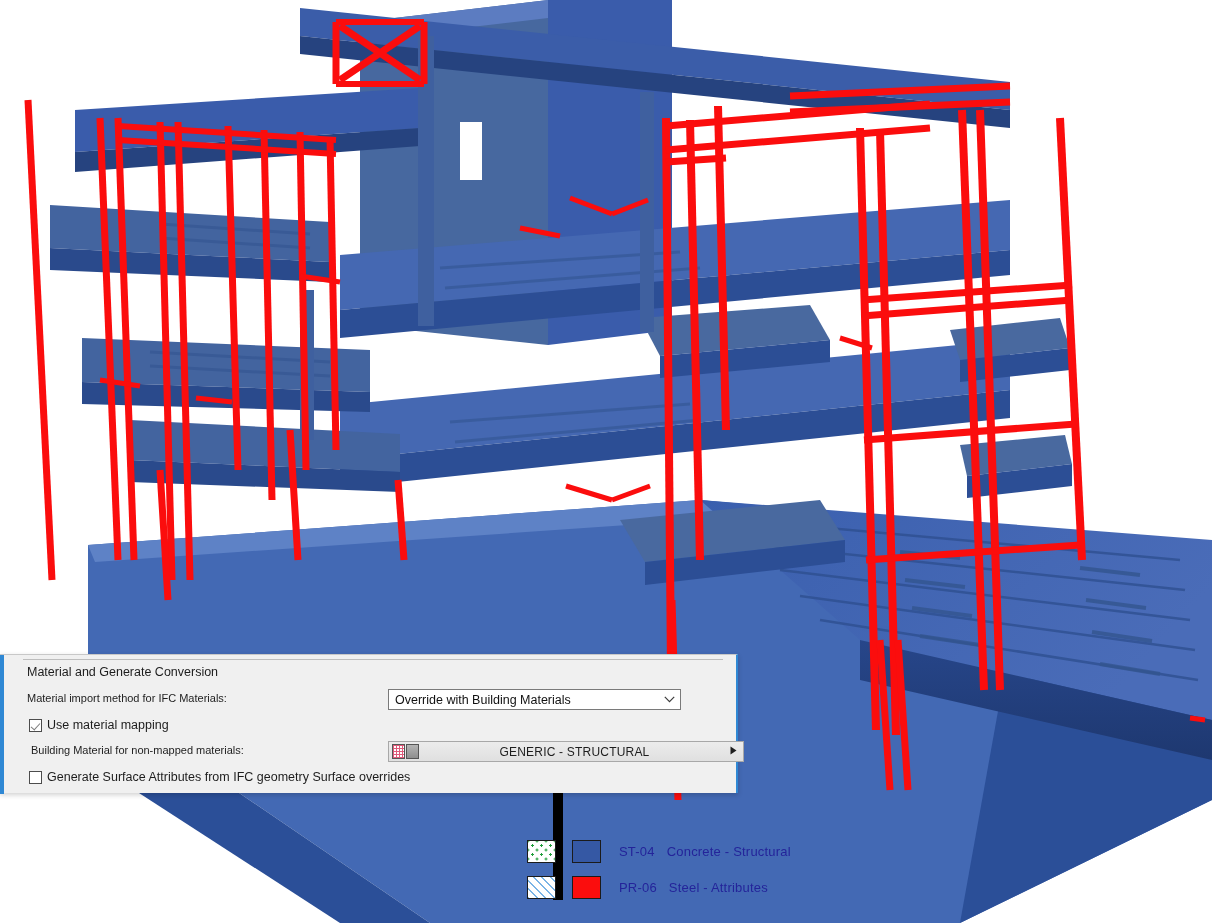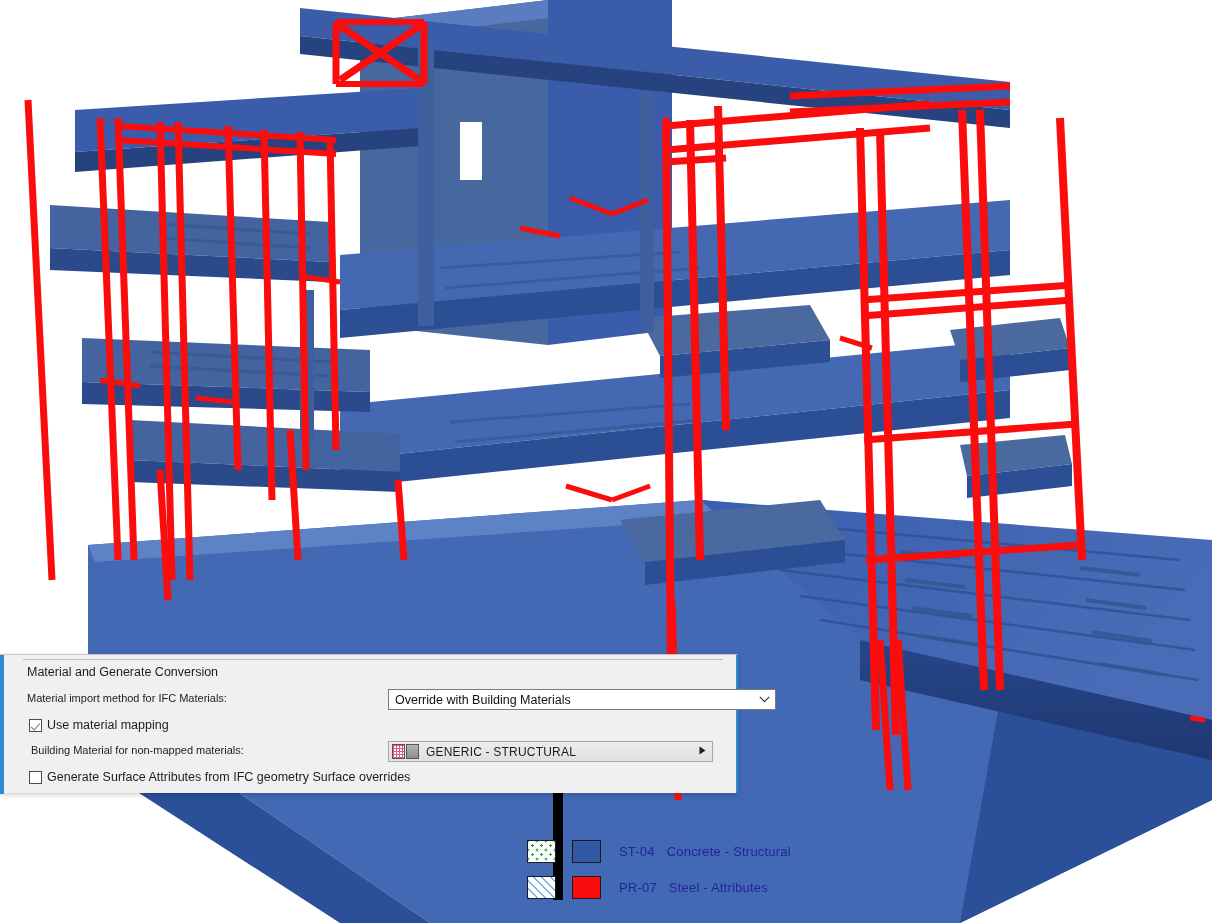--- a/index.html
+++ b/index.html
@@ -63,21 +63,21 @@
     color: #1d1d1d;
     white-space: nowrap;
   }
   #lbl-import-method { left: 27px; top: 692px; }
   #lbl-building-material { left: 31px; top: 744px; }
 
   
   #combo-import-method {
     position: absolute;
     left: 388px; top: 689px;
-    width: 388px; height: 21px;
+    width: 293px; height: 21px;
     background: #ffffff;
     border: 1px solid #7a7a7a;
     display: flex; align-items: center;
   }
   #combo-import-method .val {
     flex: 1;
     padding-left: 6px;
     font-size: 12.5px;
     color: #111111;
     white-space: nowrap;
@@ -126,24 +126,24 @@
     font-size: 12.5px;
     color: #1d1d1d;
     display: flex; align-items: center; justify-content: center;
     cursor: default;
   }
 
   
   #picker-building-material {
     position: absolute;
     left: 388px; top: 741px;
-    width: 325px; height: 21px;
+    width: 356px; height: 21px;
     background: linear-gradient(#ececec, #e0e0e0);
     border: 1px solid #a8a8a8;
-    display: flex; align-items: center;
+    display: flex; align-items: center; text-align: center;
   }
   #picker-building-material .swatches {
     display: flex; margin-left: 3px; flex: 0 0 auto;
   }
   .sw {
     width: 13px; height: 15px;
     border: 1px solid #555555;
   }
   .sw-hatch {
     background-color: #ffffff;
@@ -403,21 +403,21 @@
       <div class="lg-color" style="background:#3558a4"></div>
       <div class="lg-text">
         <span class="code">ST-04</span><span>Concrete - Structural</span>
       </div>
     </div>
     <div class="legend-row">
       <div class="lg-pat lg-pat-diag"></div>
       <div class="lg-gap"></div>
       <div class="lg-color" style="background:#fb0d0d"></div>
       <div class="lg-text">
-        <span class="code">PR-07</span><span>Steel - Attributes</span>
+        <span class="code">PR-06</span><span>Steel - Attributes</span>
       </div>
     </div>
   </div>
 
   <div id="dialog">
     <div id="dialog-accent-left"></div>
     <div id="group-rule"></div>
   </div>
 
   <div class="grp-title">Material and Generate Conversion</div>

